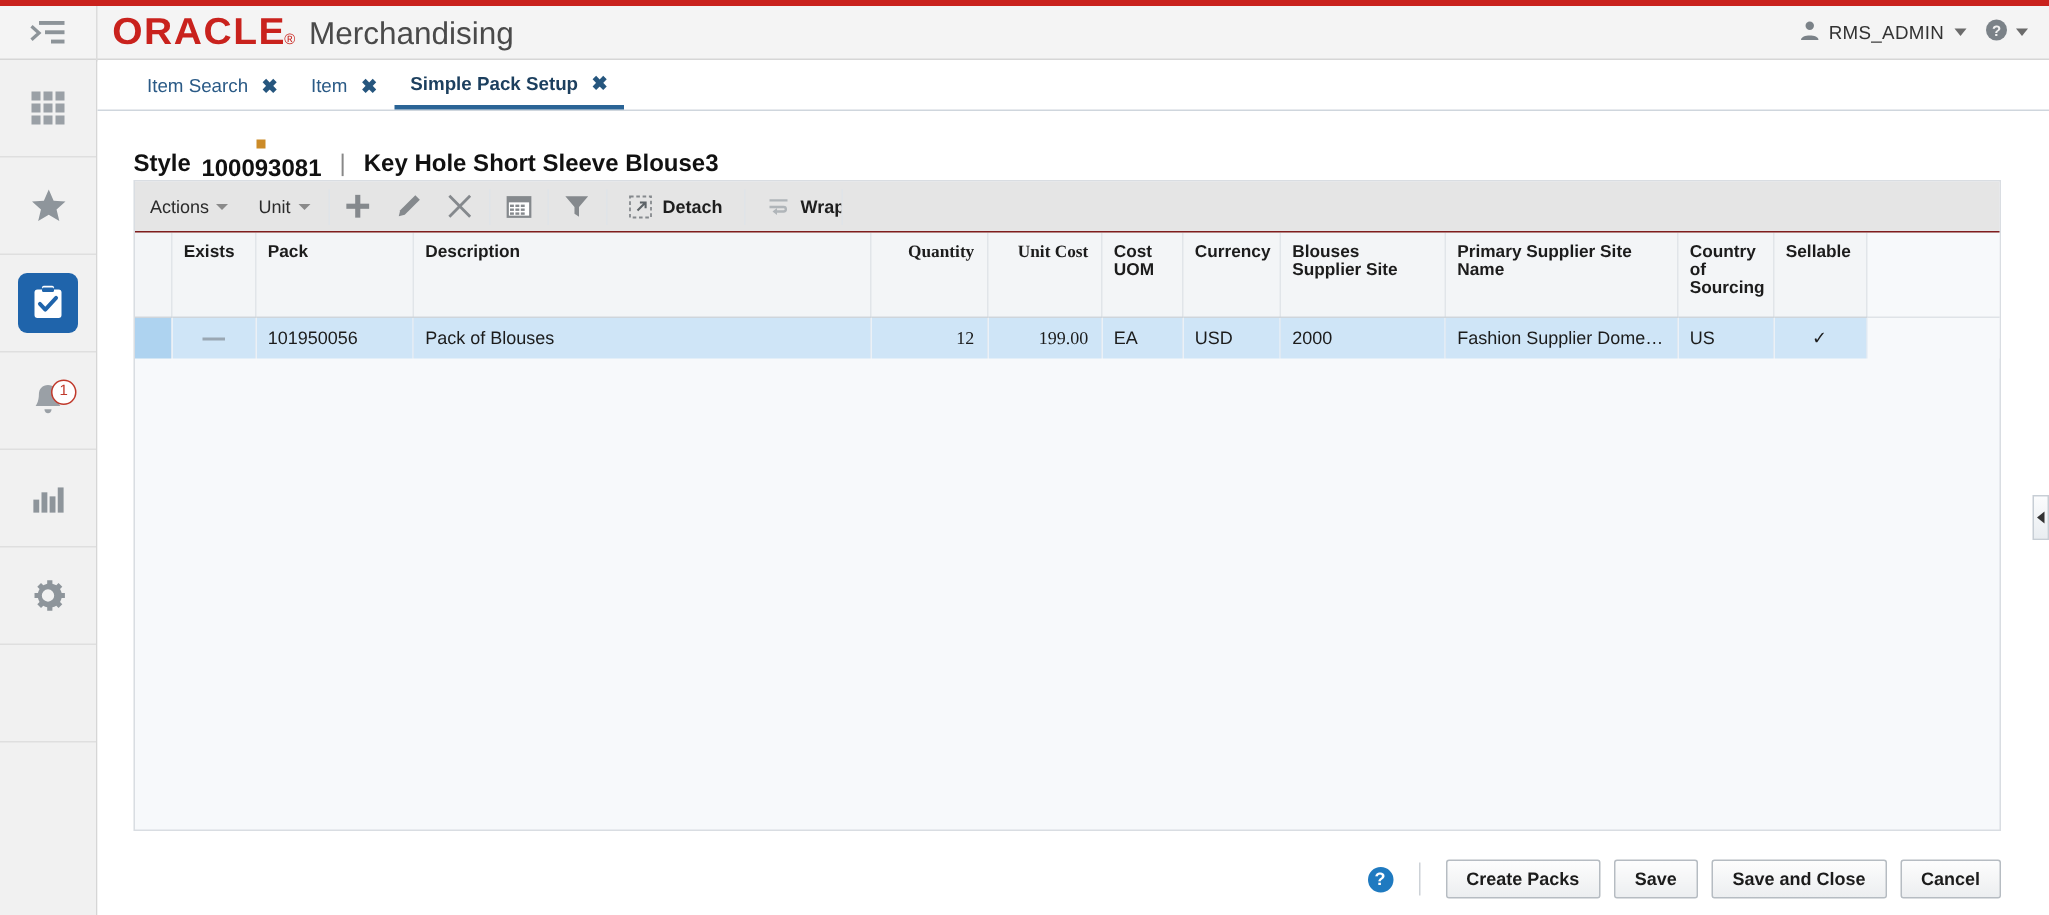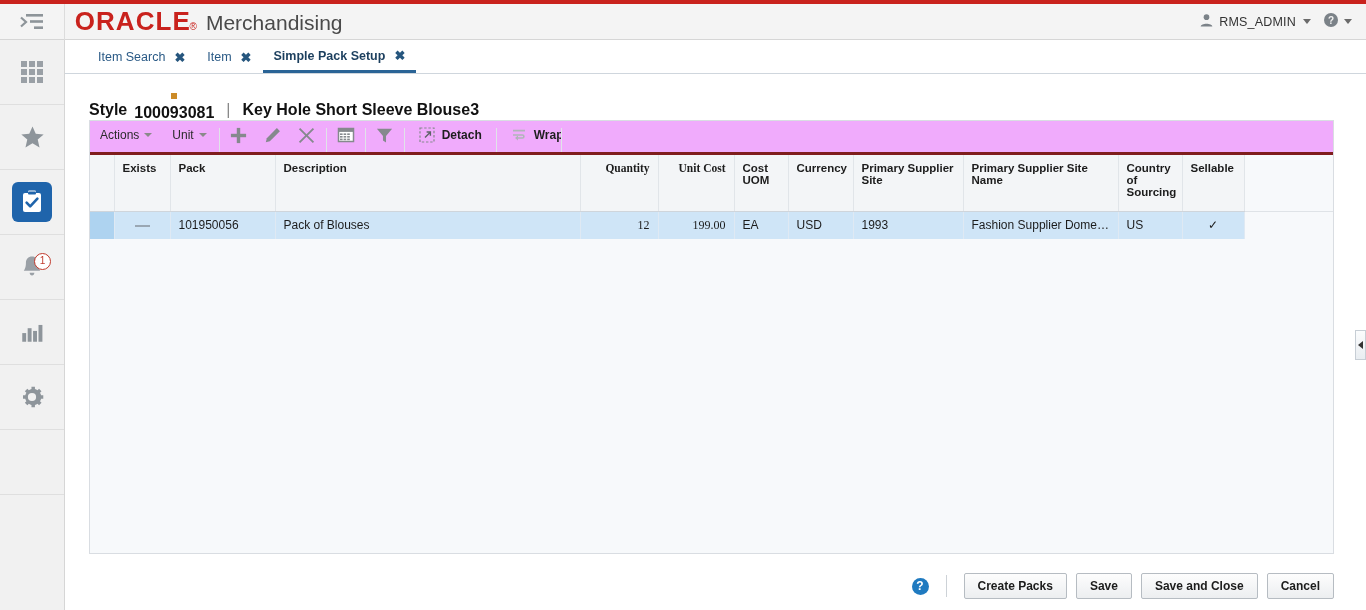--- a/index.html
+++ b/index.html
@@ -108,22 +108,22 @@
   }
   .style-sep { color: #888; font-weight: normal; margin: 0 5px; }
 
   
   .panel {
     position: absolute; left: 24px; top: 46px;
     width: 1245px; height: 434px;
     background: #f7f9fb; border: 1px solid #d9dde2;
   }
   .toolbar {
-    height: 34px; background: #f0abfc; border-bottom: 3px solid #7f1d1d;
-    display: flex; align-items: flex-end; position: relative;
+    height: 34px; background: #e5e5e5; border-bottom: 1px solid #7f1d1d;
+    display: flex; align-items: center; position: relative;
   }
   .tb-menu {
     display: flex; align-items: center; gap: 5px; height: 34px;
     padding: 0 10px; font-size: 12px; color: #2b2b2b; cursor: pointer;
   }
   .tb-caret {
     width: 0; height: 0; border-left: 4px solid transparent;
     border-right: 4px solid transparent; border-top: 4.5px solid #8a8a8a;
   }
   .tb-div { width: 1px; height: 24px; background: #e0e4e8; margin: 0 2px; }
@@ -415,40 +415,40 @@
         <thead>
           <tr>
             <th style="border-right:1px solid #e1e5e9;"></th>
             <th>Exists</th>
             <th>Pack</th>
             <th>Description</th>
             <th class="num">Quantity</th>
             <th class="num">Unit Cost</th>
             <th>Cost UOM</th>
             <th>Currency</th>
-            <th>Primary Supplier Site</th>
+            <th>Blouses Supplier Site</th>
             <th>Primary Supplier Site Name</th>
             <th>Country of Sourcing</th>
             <th>Sellable</th>
             <th style="background:#f7f9fb;border-right:none;border-bottom:1px solid #dfe3e7;"></th>
           </tr>
         </thead>
         <tbody>
           <tr>
             <td class="selmark"></td>
             <td class="ctr">
               <span class="exists-dash"></span>
             </td>
             <td>101950056</td>
             <td>Pack of Blouses</td>
             <td class="num">12</td>
             <td class="num">199.00</td>
             <td>EA</td>
             <td>USD</td>
-            <td>1993</td>
+            <td>2000</td>
             <td>Fashion Supplier Domes...</td>
             <td>US</td>
             <td class="ctr check">✓</td>
             <td style="background:#f7f9fb;border-right:none;"></td>
           </tr>
         </tbody>
       </table>
     </div>
 
     <div class="footer">

